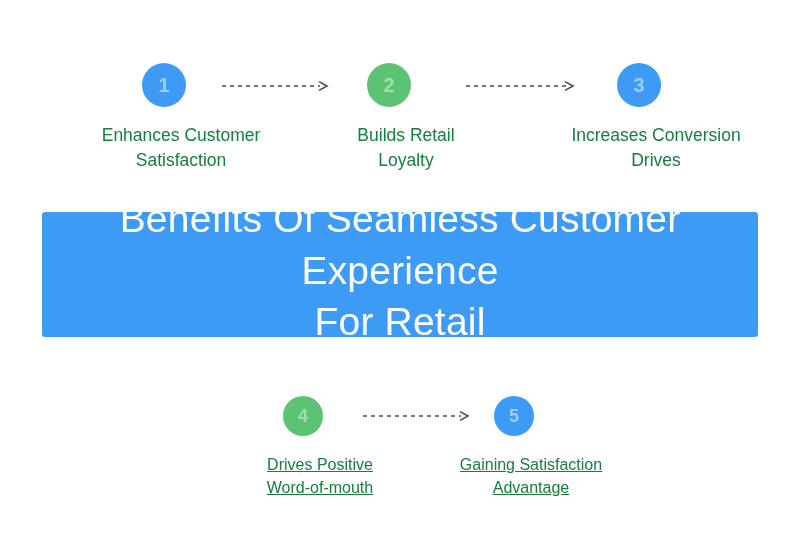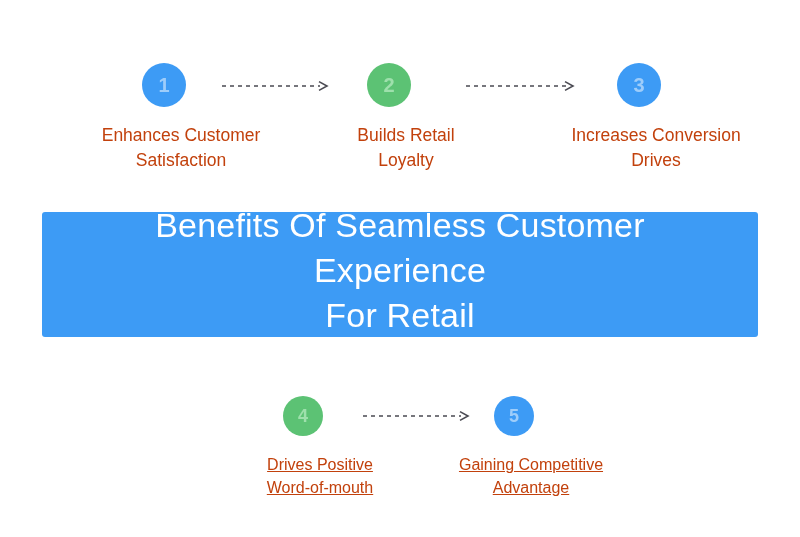--- a/index.html
+++ b/index.html
@@ -42,21 +42,21 @@
     font-size: 20px;
   }
   .circle.bottom {
     width: 40px;
     height: 40px;
     font-size: 18px;
   }
   .step-label {
     margin-top: 16px;
     text-align: center;
-    color: #c2410c;
+    color: #15803d;
     font-size: 17.5px;
     line-height: 1.42;
     font-weight: 400;
     white-space: pre-line;
     margin-left: 34px;
   }
   .step.bottom-row .step-label {
     margin-top: 18px;
     font-size: 16px;
     text-decoration: underline;
@@ -93,21 +93,21 @@
     left: 42px;
     top: 329px;
     width: 716px;
     height: 16px;
     background: #2b8ae2;
     border-radius: 0 0 3px 3px;
     z-index: -1;
   }
   #banner-title {
     color: #ffffff;
-    font-size: 34px;
+    font-size: 39px;
     line-height: 1.33;
     text-align: center;
     font-weight: 500;
     letter-spacing: 0.2px;
     white-space: pre-line;
   }
 </style>
 </head>
 <body>
 
@@ -169,17 +169,17 @@
     <svg width="110" height="14" viewBox="0 0 110 14" aria-hidden="true">
       <line x1="0" y1="7" x2="98" y2="7" stroke="#4a4a52" stroke-width="1.6" stroke-dasharray="4 4" stroke-linecap="butt"></line>
       <path d="M97 2.6 L105 7 L97 11.4" fill="none" stroke="#4a4a52" stroke-width="1.6" stroke-linejoin="miter" stroke-linecap="butt"></path>
     </svg>
   </div>
 
   <div class="step bottom-row" style="left:424px; top:396px; width:180px;">
     <div class="circle bottom" style="background:#3d9bf5;">
       <span style="color:#9ecdfa;">5</span>
     </div>
-    <div class="step-label">Gaining Competitive
+    <div class="step-label">Gaining Satisfaction
 Advantage</div>
   </div>
 
 </div>
 
 </body></html>

